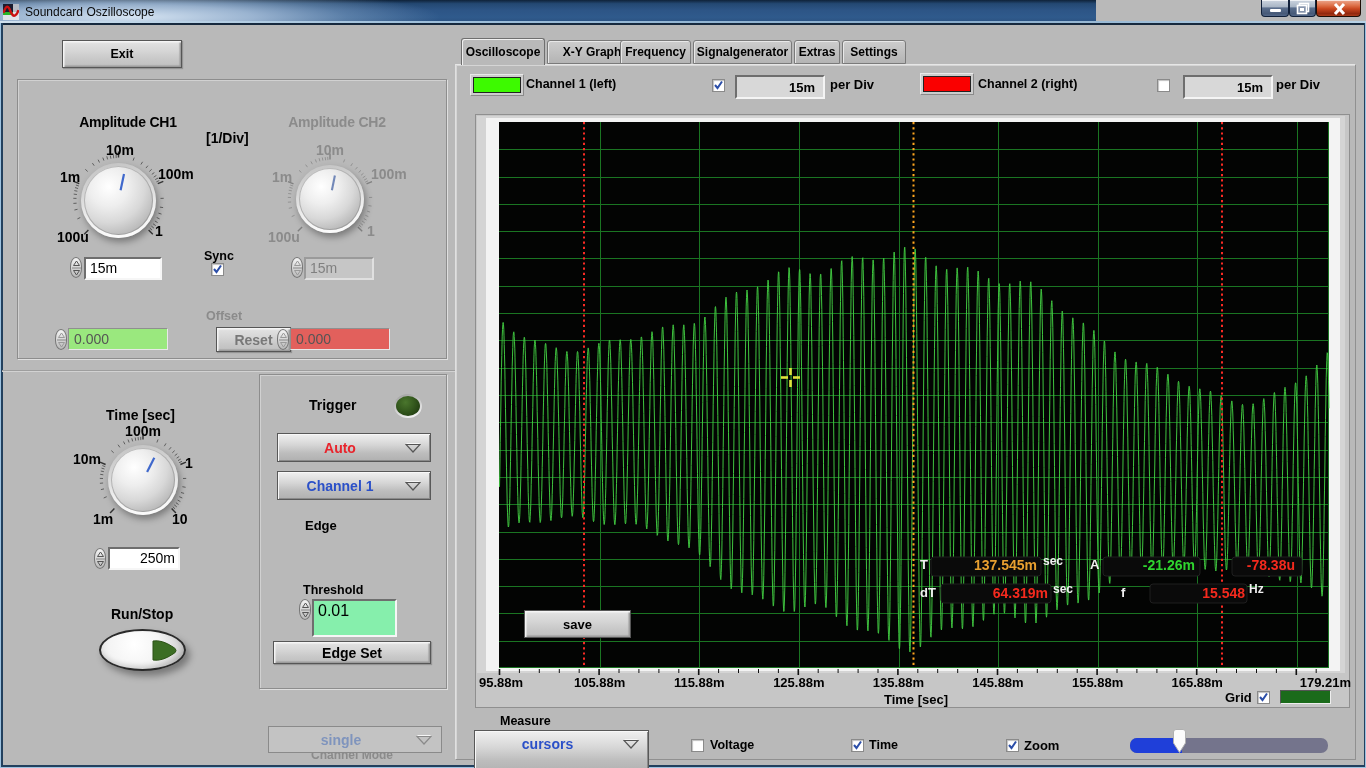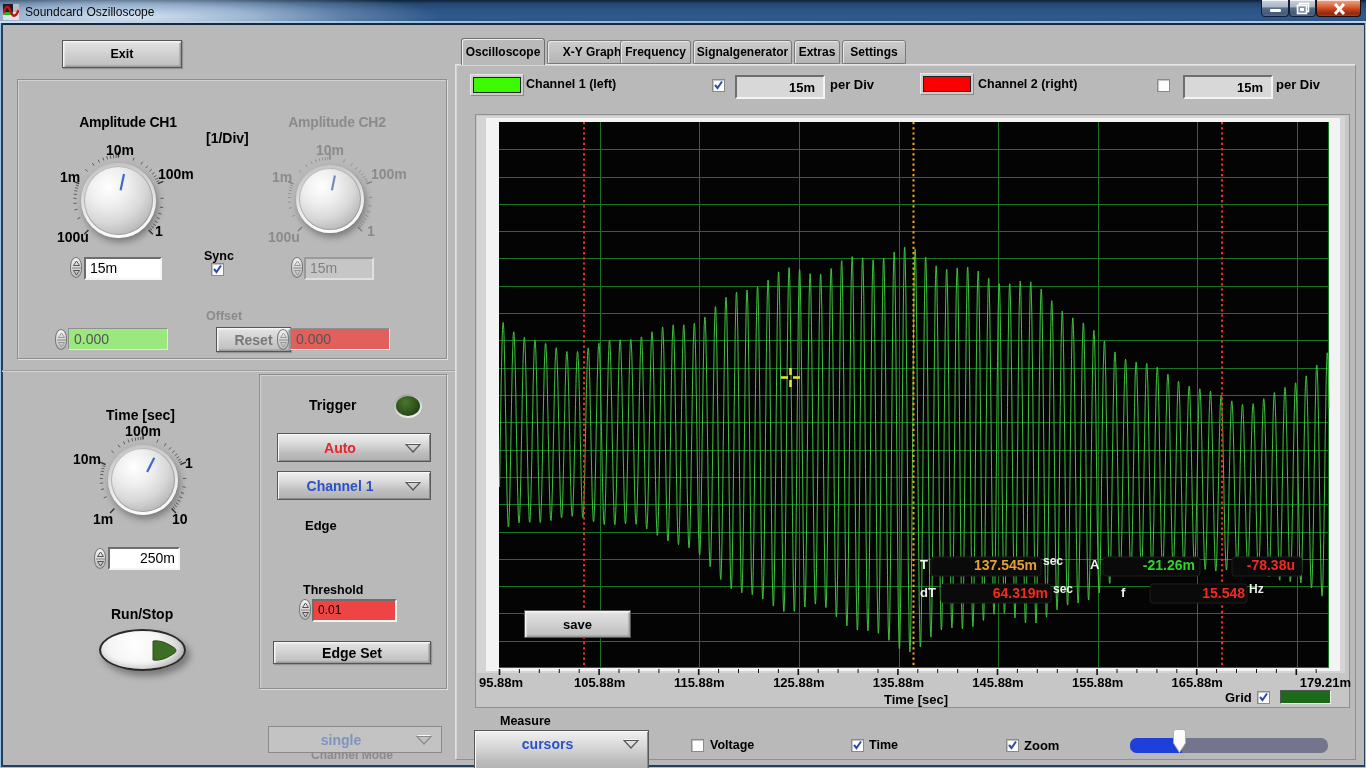--- a/index.html
+++ b/index.html
@@ -9,21 +9,21 @@
 .btnlabel{display:flex;align-items:center;justify-content:center;}
 .sunk{border-top:2px solid #6e6e6e;border-left:2px solid #6e6e6e;border-bottom:2px solid #f4f4f4;border-right:2px solid #f4f4f4;}
 .cb{width:13px;height:13px;background:#fff;border:1px solid #8a8a8a;box-shadow:inset 1px 1px 1px rgba(0,0,0,0.25);}
 .combo{background:linear-gradient(180deg,#f0f0f0 0%,#d6d6d6 40%,#bdbdbd 70%,#b0b0b0 100%);border:1px solid #585858;box-shadow:inset 1px 1px 0 #f8f8f8, inset -1px -1px 0 #8a8a8a;}
 .gb{border:1px solid #8d8d8d;box-shadow:1px 1px 0 rgba(255,255,255,0.55), inset 1px 1px 0 rgba(255,255,255,0.35);}
 .knobrim{border-radius:50%;background:linear-gradient(170deg,#c2c2c2 0%,#d5d5d5 35%,#efefef 65%,#ffffff 100%);box-shadow:2px 4px 7px rgba(0,0,0,0.35);}
 .knob{border-radius:50%;box-shadow:inset 0 0 0 1px rgba(125,125,125,0.45);background:radial-gradient(circle at 36% 30%,#ffffff 0%,#eeeeee 30%,#d8d8d8 55%,#b5b5b5 80%,#909090 100%);}
 </style></head><body>
 <div class="win">
 
-<div class="abs" style="left:0;top:0;width:1366px;height:23px;background:linear-gradient(180deg,#0f2239 0%,#234872 16%,#2d5586 45%,#2f5a8c 75%,#2b5180 100%);">
+<div class="abs" style="left:0;top:0;width:1096px;height:23px;background:linear-gradient(180deg,#0f2239 0%,#234872 16%,#2d5586 45%,#2f5a8c 75%,#2b5180 100%);">
  <div class="abs" style="left:0;top:0;width:560px;height:23px;background:radial-gradient(ellipse 310px 30px at 130px 17px,rgba(214,228,242,1) 0%,rgba(190,210,232,0.75) 40%,rgba(170,196,222,0.35) 70%,rgba(160,190,218,0) 100%);"></div>
  <div class="abs" style="left:0;top:21.3px;width:1366px;height:1.7px;background:linear-gradient(90deg,#cfe0ee,#9fc0dc 30%,#88accc 70%,#b8d2e6);"></div>
       <div class="abs" style="left:0;top:23px;width:1366px;height:1.6px;background:#16293e;"></div>
  <svg class="abs" style="left:3px;top:4px;" width="16" height="16" viewBox="0 0 16 16">
    <rect x="0" y="0" width="16" height="16" fill="#dfe3e8"></rect>
    <rect x="0" y="0" width="10" height="8" fill="#1a1c2e"></rect>
    <rect x="10" y="0" width="6" height="8" fill="#b8bcc4"></rect>
    <rect x="0" y="8" width="10" height="3" fill="#28b428"></rect>
    <path d="M0.5 9 Q3.5 -1 6.5 5 Q9.5 13 12 11.5 Q14.5 10 15.5 6" fill="none" stroke="#cc1010" stroke-width="2.4"></path>
  </svg>
@@ -281,21 +281,21 @@
     </div>
 <div class="abs b" style="left:305px;top:518px;font-size:13px;">Edge</div>
 <div class="abs b" style="left:303px;top:583px;font-size:12.5px;">Threshold</div>
 <div class="abs" style="left:299px;top:599px;width:12px;height:21px;border-radius:50%/45%;background:linear-gradient(180deg,#f4f4f4,#b9b9b9);border:1px solid #777;">
       <svg class="abs" style="left:1px;top:1px" width="9" height="18" viewBox="0 0 9 18">
         <path d="M4.5 2 L7.5 6.5 L1.5 6.5 Z" fill="none" stroke="#555" stroke-width="1"></path>
         <path d="M4.5 16 L1.5 11.5 L7.5 11.5 Z" fill="none" stroke="#555" stroke-width="1"></path>
         <line x1="0" y1="9" x2="9" y2="9" stroke="#888" stroke-width="1"></line>
       </svg>
     </div>
-<div class="abs" style="left:312px;top:599px;width:85px;height:23px;border:2px solid;border-color:#6e6e6e #f6f6f6 #f6f6f6 #6e6e6e;background:#ef4444;font-size:12px;line-height:19px;padding-left:4px;">0.01</div>
+<div class="abs" style="left:312px;top:599px;width:85px;height:38px;border:2px solid;border-color:#6e6e6e #f6f6f6 #f6f6f6 #6e6e6e;background:#86efac;font-size:16px;line-height:19px;padding-left:4px;">0.01</div>
 <div class="abs raised btnlabel b" style="left:273px;top:641px;width:158px;height:23px;font-size:14px;">Edge Set</div>
 <div class="abs b" style="left:311px;top:748px;font-size:12px;color:#8b8b8b;">Channel Mode</div>
 <div class="abs " style="left:268px;top:726px;width:174px;height:27px;background:#c3c3c3;border:1px solid #8a8a8a;">
       <div class="abs b" style="left:0;top:0;width:144px;height:25px;display:flex;align-items:center;justify-content:center;font-size:14px;color:#7f94bd;">single</div>
       <svg class="abs" style="right:9px;top:8px" width="16" height="10" viewBox="0 0 16 10">
         <path d="M1 1.5 L15 1.5 L8 9 Z" fill="none" stroke="#8a8a8a" stroke-width="1.2"></path>
         <path d="M1.5 0.5 L14.5 0.5" stroke="#f6f6f6" stroke-width="1"></path>
       </svg>
     </div>
 <div class="abs" style="left:455px;top:64px;width:901px;height:696px;border:1px solid #909090;border-top-color:#e6e6e6;border-left-color:#e0e0e0;box-shadow:inset 1px 1px 0 rgba(255,255,255,0.4);"></div>

